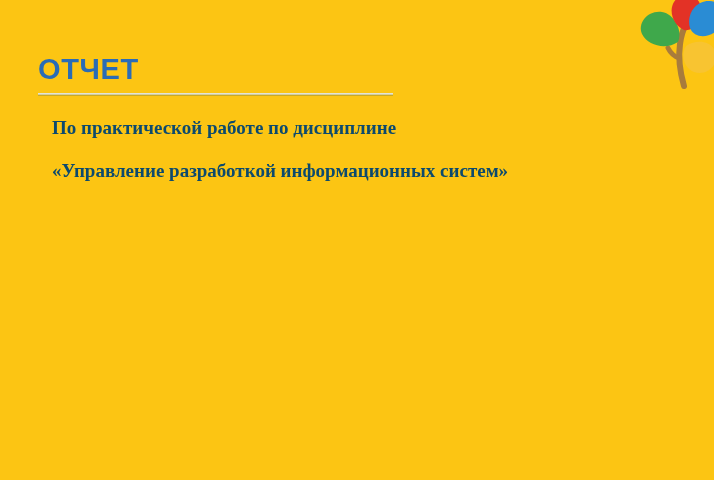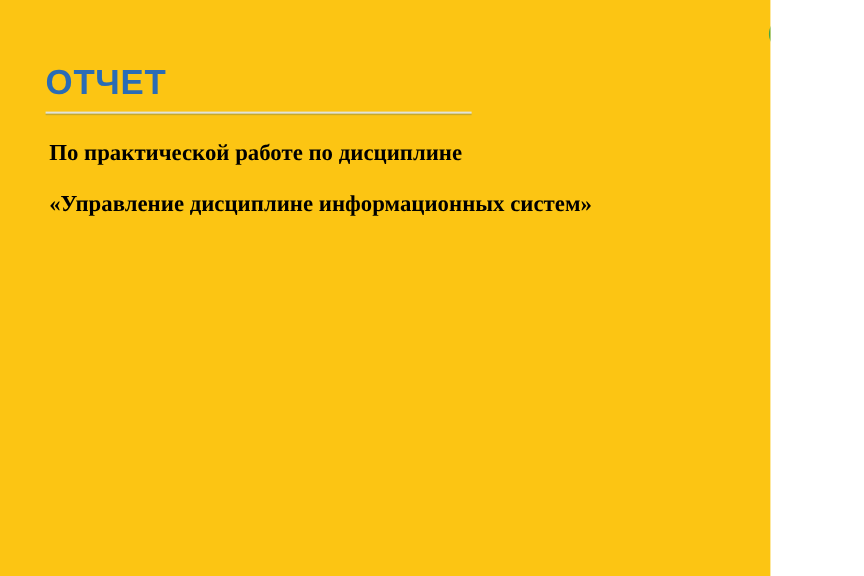--- a/index.html
+++ b/index.html
@@ -8,21 +8,21 @@
   }
   body {
     width: 720px;
     height: 480px;
     overflow: hidden;
     font-family: "Liberation Sans", sans-serif;
   }
 
   #slide {
     position: relative;
-    width: 642px;
+    width: 714px;
     height: 480px;
     background: #fcc513;
     overflow: hidden;
   }
 
   
   #logo {
     position: absolute;
     top: 0;
     left: 628px;
@@ -74,23 +74,23 @@
       #d2ce9c 2px,
       #c9a828 2px,
       #c9a828 3px
     );
   }
 
   .subtitle-line {
     font-family: "Liberation Serif", serif;
     font-weight: bold;
     font-size: 19px;
-    color: #000000;
+    color: #0c4a6e;
     line-height: 1.0;
-    margin: 5px;
+    margin: 16px;
     padding: 0;
     white-space: nowrap;
   }
 
   .sub-1 { margin-top: 22px; }
   .sub-2 { margin-top: 24px; }
 
   .topic-block {
     margin-top: 18px;
     width: 620px;
@@ -139,18 +139,18 @@
   </div>
 
   <div id="content">
 
     <h1 class="heading-primary">ОТЧЕТ</h1>
 
     <div class="rule"></div>
 
     <p class="subtitle-line sub-1">По практической работе по дисциплине</p>
 
-    <p class="subtitle-line sub-2">«Управление дисциплине информационных систем»</p>
+    <p class="subtitle-line sub-2">«Управление разработкой информационных систем»</p>
 
 
 
   </div>
 </div>
 
 </body></html>

